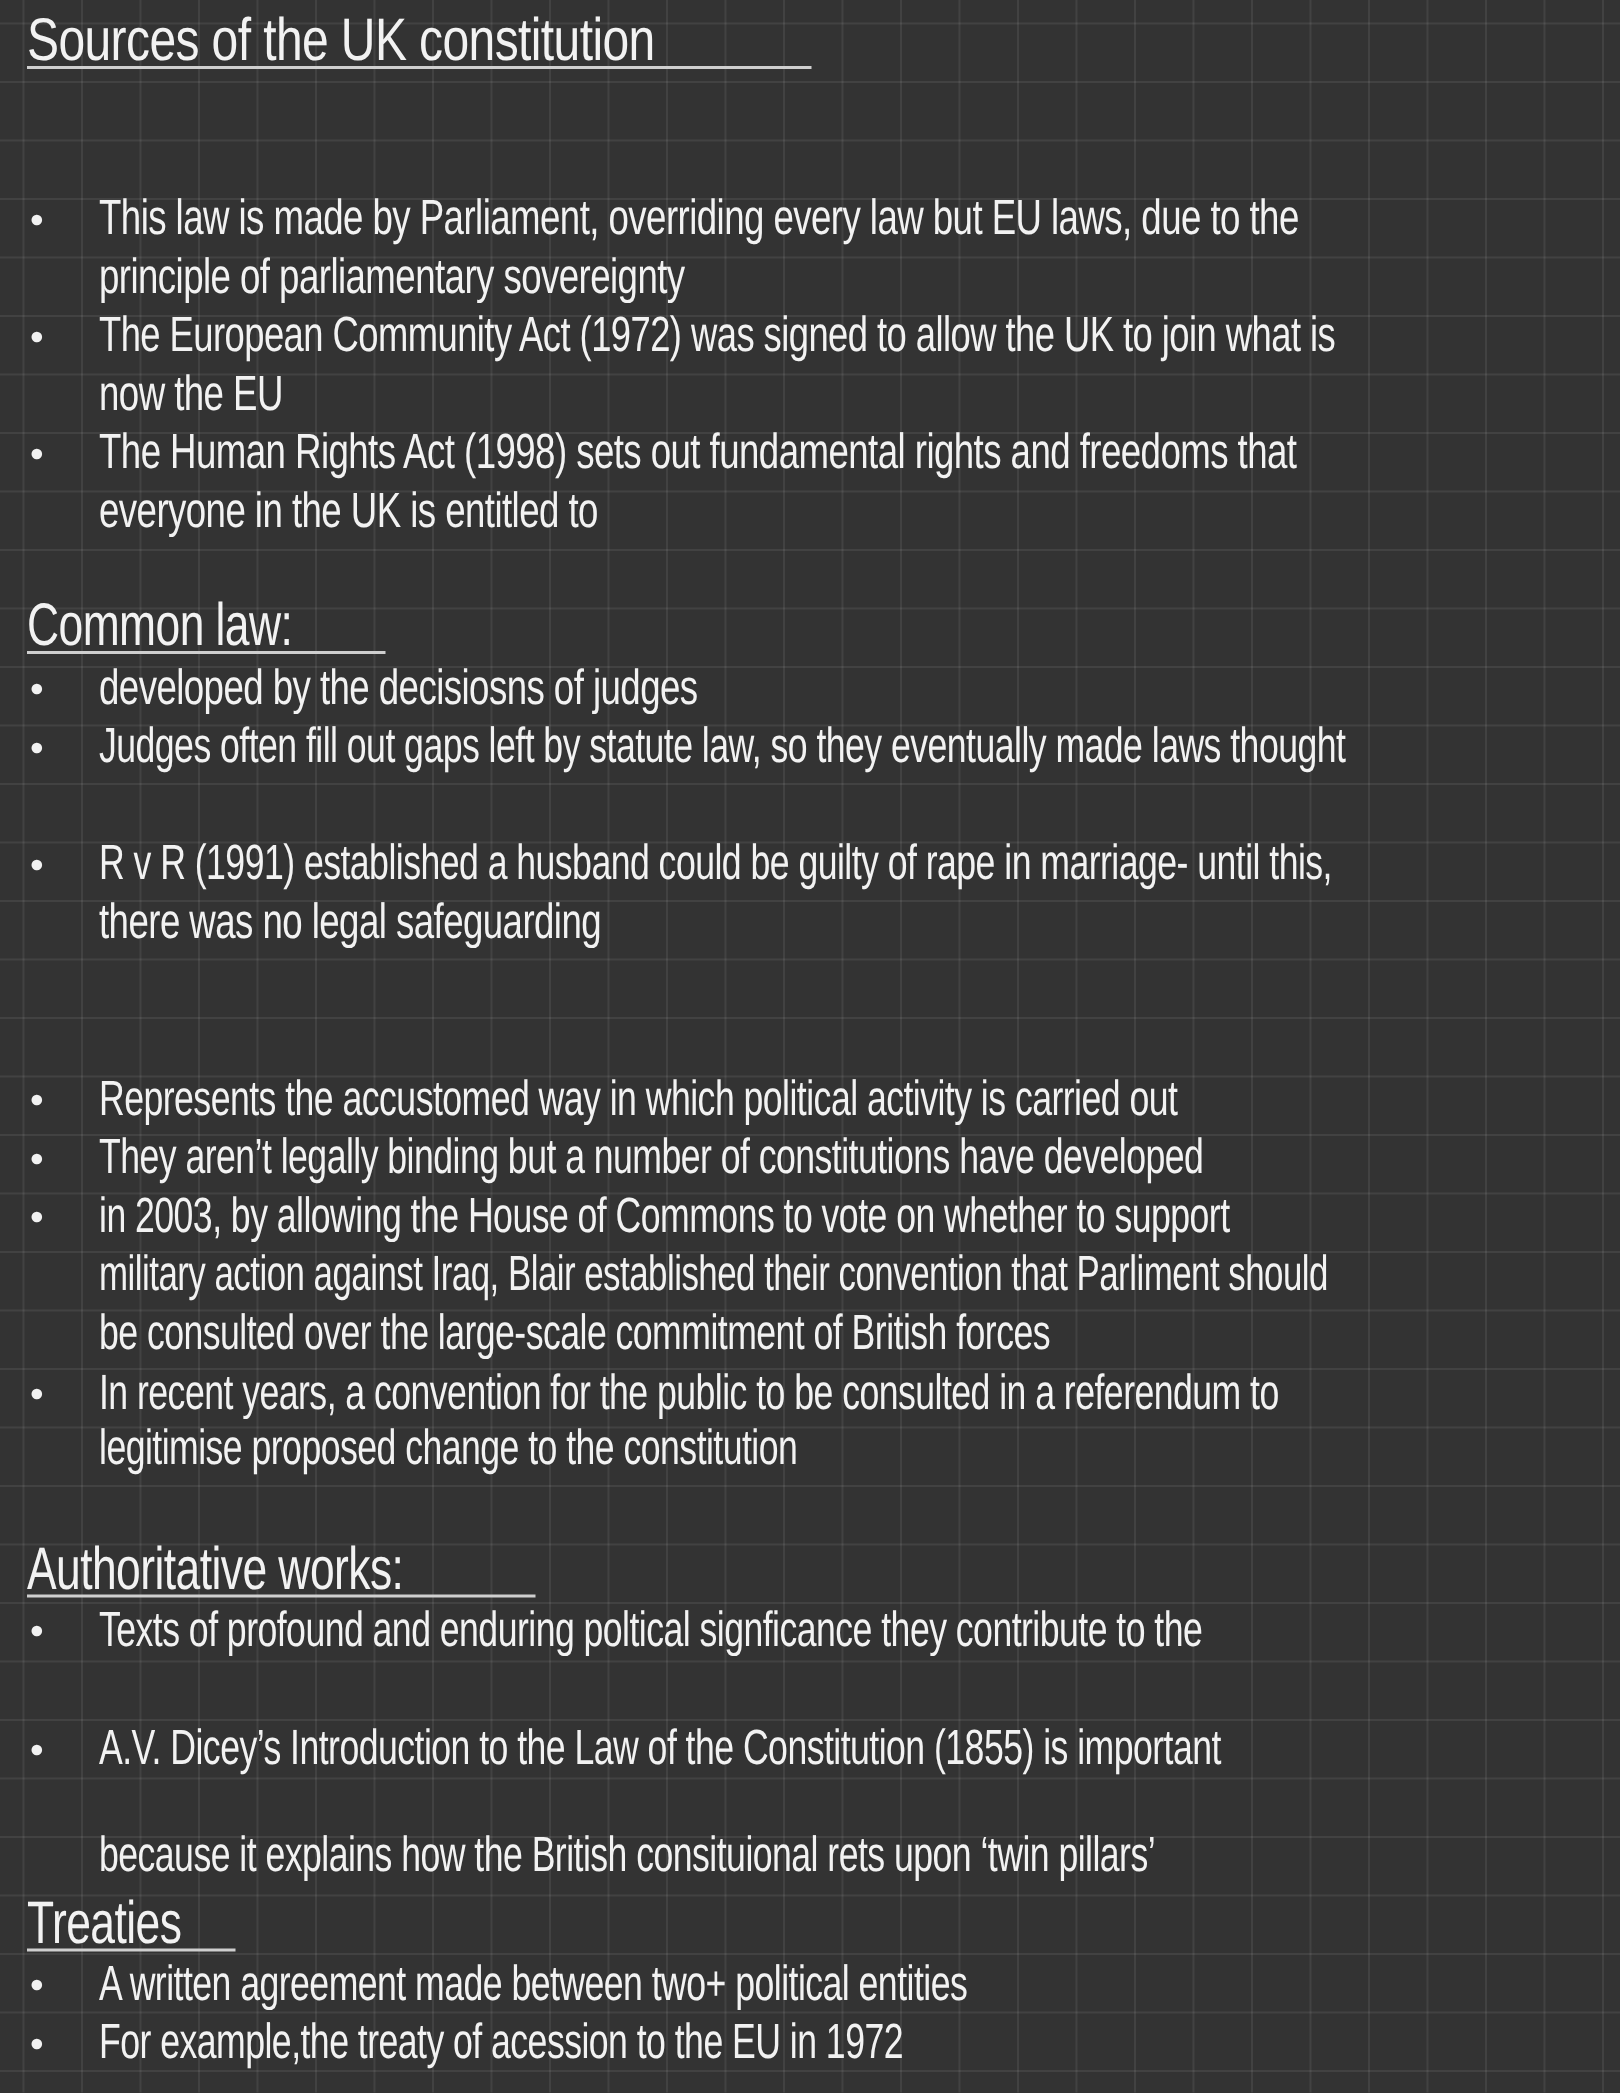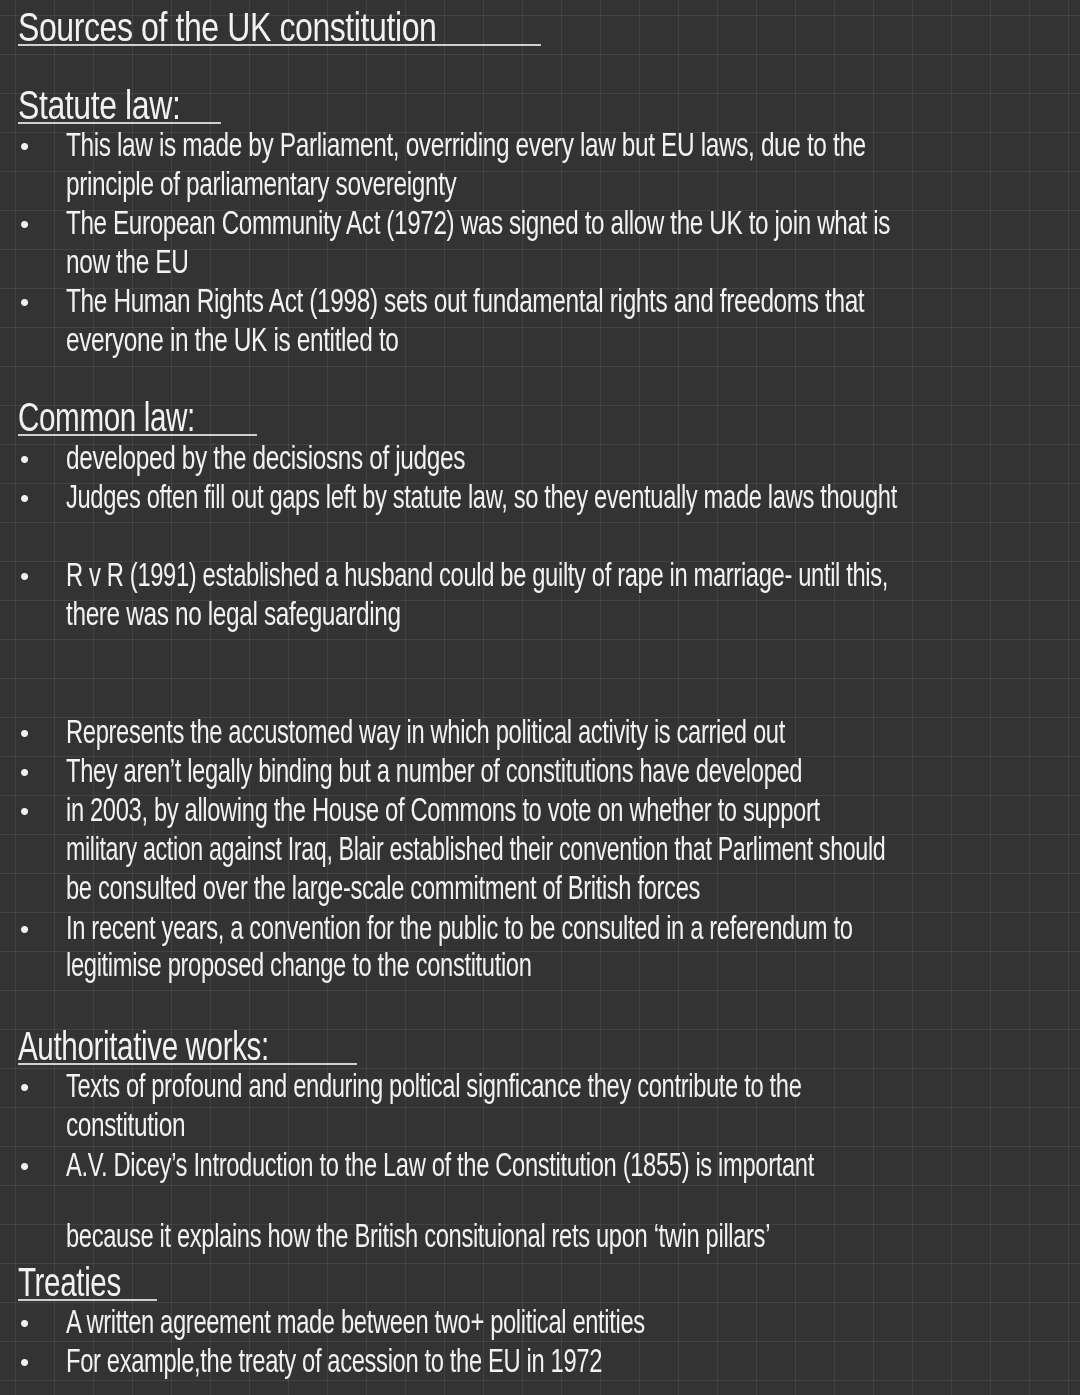--- a/index.html
+++ b/index.html
@@ -66,23 +66,20 @@
   </style>
 </head>
 <body>
 
 <div class="page">
 
   <div class="line heading" style="top:8px;">
     <span class="u"><span class="cond" style="transform:scaleX(0.80);">Sources of the UK constitution</span></span>
   </div>
 
-  <div class="line heading" style="top:86px;">
-    <span class="u"><span class="cond" style="transform:scaleX(0.80);">Statute law:</span></span>
-  </div>
   <span class="bullet" style="top:127px;">•</span>
   <div class="line text" style="top:125px;"><span class="cond" style="transform:scaleX(0.74);">This law is made by Parliament, overriding every law but EU laws, due to the</span></div>
   <div class="line text" style="top:164px;"><span class="cond" style="transform:scaleX(0.74);">principle of parliamentary sovereignty</span></div>
   <span class="bullet" style="top:205px;">•</span>
   <div class="line text" style="top:203px;"><span class="cond" style="transform:scaleX(0.735);">The European Community Act (1972)  was signed to allow the UK to join what is</span></div>
   <div class="line text" style="top:242px;"><span class="cond" style="transform:scaleX(0.74);">now the EU</span></div>
   <span class="bullet" style="top:283px;">•</span>
   <div class="line text" style="top:281px;"><span class="cond" style="transform:scaleX(0.74);">The Human Rights Act (1998) sets out fundamental rights and freedoms that</span></div>
   <div class="line text" style="top:320px;"><span class="cond" style="transform:scaleX(0.74);">everyone in the UK is entitled to</span></div>
 
@@ -107,21 +104,20 @@
   <div class="line text" style="top:868px;"><span class="cond" style="transform:scaleX(0.72);">be consulted over the large-scale commitment of British forces</span></div>
   <span class="bullet" style="top:910px;">•</span>
   <div class="line text" style="top:908px;"><span class="cond" style="transform:scaleX(0.72);">In recent years, a convention for the public to be consulted in a referendum to</span></div>
   <div class="line text" style="top:945px;"><span class="cond" style="transform:scaleX(0.72);">legitimise proposed change to the constitution</span></div>
 
   <div class="line heading" style="top:1027px;text-align:right;">
     <span class="u"><span class="cond" style="transform:scaleX(0.74);">Authoritative works:</span></span>
   </div>
   <span class="bullet" style="top:1068px;">•</span>
   <div class="line text" style="top:1066px;"><span class="cond" style="transform:scaleX(0.72);">Texts of profound and enduring poltical signficance they contribute to the</span></div>
-  <div class="line text" style="top:1105px;"><span class="cond" style="transform:scaleX(0.74);">constitution</span></div>
   <span class="bullet" style="top:1147px;">•</span>
   <div class="line text" style="top:1145px;"><span class="cond" style="transform:scaleX(0.72);">A.V. Dicey’s Introduction to the Law of the Constitution (1855) is important</span></div>
   <div class="line text" style="top:1184px;margin-top:32px;"><span class="cond" style="transform:scaleX(0.72);">because it explains how the British consituional rets upon ‘twin pillars’</span></div>
 
   <div class="line heading" style="top:1263px;">
     <span class="u"><span class="cond" style="transform:scaleX(0.74);">Treaties</span></span>
   </div>
   <span class="bullet" style="top:1304px;">•</span>
   <div class="line text" style="top:1302px;"><span class="cond" style="transform:scaleX(0.72);">A written agreement made between two+ political entities</span></div>
   <span class="bullet" style="top:1343px;">•</span>

